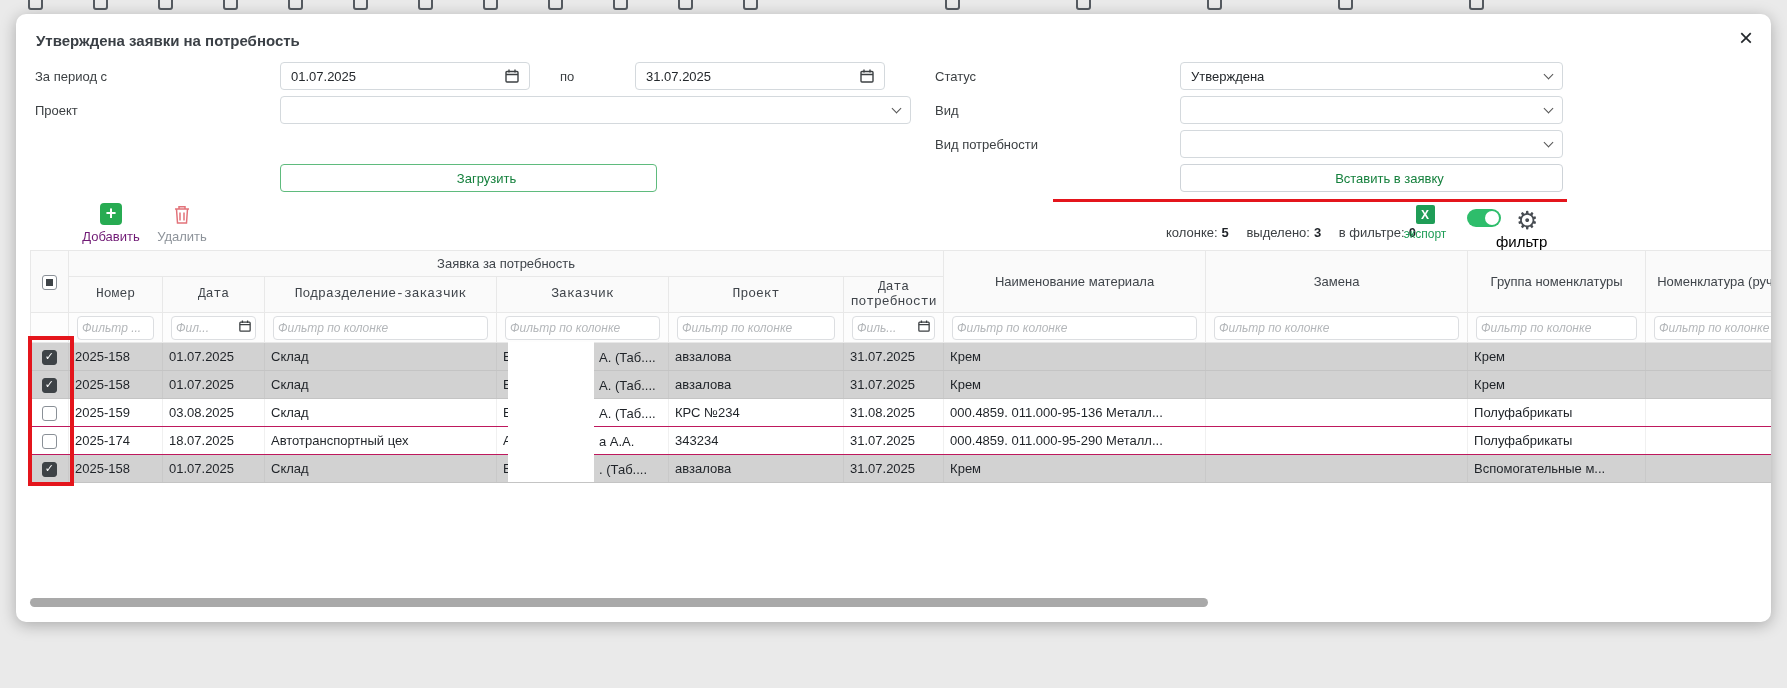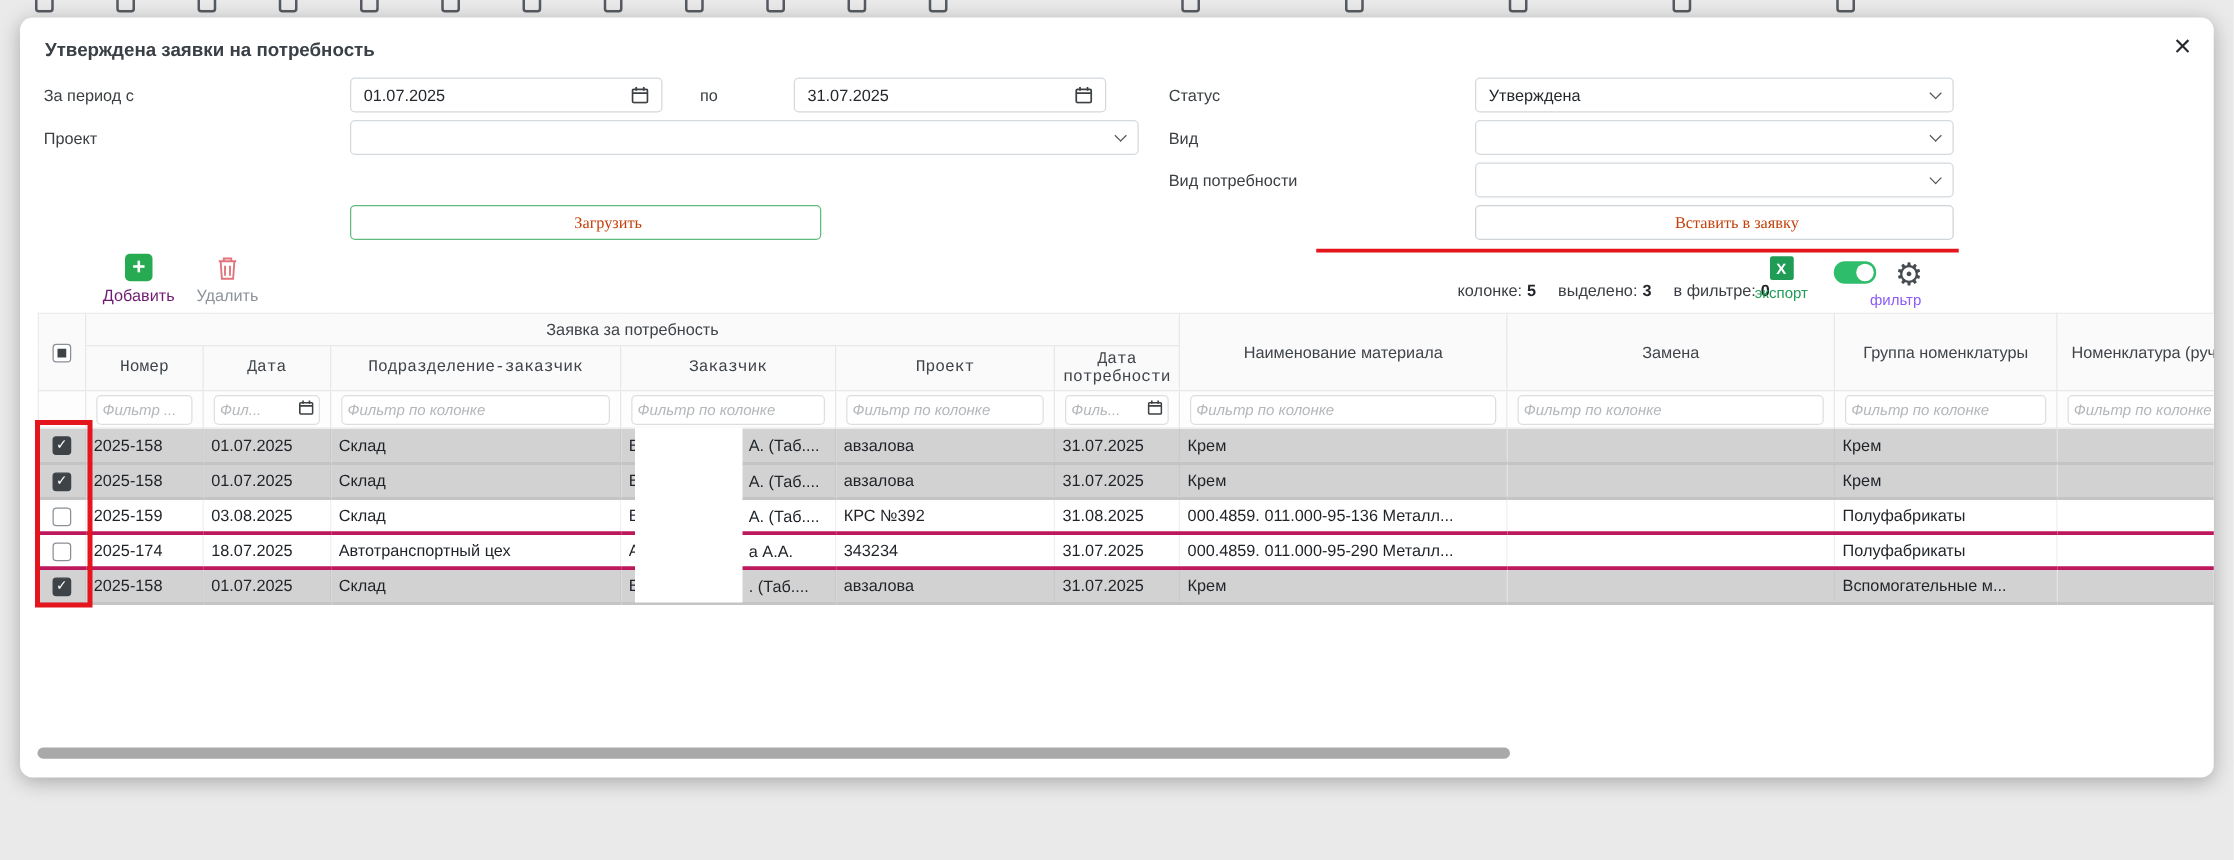--- a/index.html
+++ b/index.html
@@ -31,21 +31,21 @@
 
   .ctrl {
     position: absolute; height: 28px; border: 1px solid #d4d9dd; border-radius: 4px;
     background: #fff; display: flex; align-items: center; padding: 0 10px; font-size: 13px;
   }
   .ctrl input { border: none; outline: none; flex: 1; font-size: 13px; color: #24282c; background: transparent; font-family: inherit; min-width: 0; }
   .sel-val { flex: 1; color: #24282c; overflow: hidden; white-space: nowrap; }
   .chev { width: 7px; height: 7px; border-right: 1.7px solid #555; border-bottom: 1.7px solid #555; transform: rotate(45deg); margin-top: -4px; flex: none; }
   .cal-ic { flex: none; margin-left: 6px; display: flex; }
 
-  .btn { position: absolute; height: 28px; border-radius: 4px; background: #fff; font-size: 13px; color: #c2410c; display: flex; align-items: center; justify-content: center; cursor: pointer; font-family: Liberation Serif, serif; padding-left: 36px; }
+  .btn { position: absolute; height: 28px; border-radius: 4px; background: #fff; font-size: 13px; color: #15803d; display: flex; align-items: center; justify-content: center; cursor: pointer; font-family: Liberation Sans, sans-serif; padding-left: 36px; }
   .btn-load { left: 264px; top: 150px; width: 377px; border: 1px solid #5fbb7d; }
   .btn-insert { left: 1164px; top: 150px; width: 383px; border: 1px solid #ced3d8; }
 
   
   .red-line { position: absolute; left: 1037px; top: 185px; width: 514px; height: 3px; background: #e4151c; z-index: 20; }
   .red-box { position: absolute; left: 12px; top: 322px; width: 46px; height: 150px; border: 4px solid #e4151c; z-index: 20; }
 
   
   .tool-group { position: absolute; text-align: center; }
   .add-group { left: 64px; top: 189px; width: 62px; }
@@ -59,35 +59,35 @@
   .stats b { margin: 0 14px 0 4px; color: #1f2328; }
   .stats b:last-child { margin-right: 0; }
 
   .export-group { left: 1384px; top: 191px; width: 50px; }
   .xl-ic { width: 19px; height: 19px; background: #1f9d57; color: #fff; font-weight: bold; font-size: 12px; border-radius: 2px; display: flex; align-items: center; justify-content: center; margin: 0 auto; }
   .export-lbl { margin-top: 3px; font-size: 12px; color: #1f9d57; }
 
   .filter-group { left: 1440px; top: 195px; width: 56px; }
   .toggle { width: 34px; height: 18px; border-radius: 9px; background: #2ebd6b; position: relative; display: inline-block; }
   .toggle::after { content: ""; position: absolute; right: 2px; top: 2px; width: 14px; height: 14px; border-radius: 50%; background: #fff; }
-  .filter-lbl { margin-top: 3px; font-size: 12px; color: #8b5cf6; margin-left: 40px; }
+  .filter-lbl { margin-top: 3px; font-size: 15px; color: #000000; margin-left: 40px; }
 
   .gear { position: absolute; left: 1500px; top: 194px; font-size: 25px; color: #474c52; cursor: pointer; line-height: 1; }
 
   
   .grid-wrap { position: absolute; left: 14px; top: 236px; width: 1741px; height: 234px; overflow: hidden; }
   table { table-layout: fixed; width: 1790px; border-collapse: collapse; font-size: 13px; }
   thead th { background: #fafafa; border: 1px solid #e8e8e8; color: #3f444a; font-weight: normal; text-align: center; vertical-align: middle; padding: 2px 4px; }
   .g-row th { height: 26px; }
   .h-row th { height: 36px; line-height: 1.15; font-family: Liberation Mono, monospace; }
   .f-row th { height: 30px; background: #fdfdfd; }
   .fbox { display: flex; align-items: center; border: 1px solid #dcdee1; border-radius: 4px; background: #fff; height: 24px; margin: 0 4px; padding: 0 4px; }
   .fbox input { border: none; outline: none; flex: 1; min-width: 0; font-size: 12px; font-family: inherit; background: transparent; color: #333; }
   .fbox input::placeholder { color: #b4b7ba; font-style: italic; }
-  tbody td { height: 28px; padding: 0 6px; border-bottom: 3px solid #be185d; border-right: 1px solid #f0f0f0; white-space: nowrap; overflow: hidden; color: #1f2328; background: #fff; }
+  tbody td { height: 28px; padding: 0 6px; border-bottom: 1px solid #be185d; border-right: 1px solid #f0f0f0; white-space: nowrap; overflow: hidden; color: #1f2328; background: #fff; }
   tr.sel td { background: #d2d2d2; border-bottom-color: #c4c4c4; border-right-color: #c9c9c9; }
   .c-cb { text-align: center; padding: 0; }
   .cb { display: inline-block; width: 15px; height: 15px; border: 1px solid #8a9097; border-radius: 3px; background: #fff; position: relative; vertical-align: middle; cursor: pointer; }
   .cb.on { background: #3e4347; border-color: #3e4347; }
   .cb.on::after { content: "✓"; position: absolute; left: 2px; top: -1px; color: #fff; font-size: 11px; }
   .cb.ind::after { content: ""; position: absolute; left: 3px; top: 3px; width: 7px; height: 7px; background: #3e4347; }
   .cust { position: relative; }
   .cust-r { position: absolute; left: 102px; top: 50%; transform: translateY(-50%); }
   .redaction { position: absolute; left: 478px; top: 92px; width: 86px; height: 140px; background: #fff; z-index: 5; }
 
@@ -333,21 +333,21 @@
           <td></td>
           <td>Крем</td>
           <td></td>
         </tr>
         <tr>
           <td class="c-cb"><span class="cb"></span></td>
           <td>2025-159</td>
           <td>03.08.2025</td>
           <td>Склад</td>
           <td class="cust"><span>Б</span><span class="cust-r">А. (Таб....</span></td>
-          <td>КРС №392</td>
+          <td>КРС №234</td>
           <td>31.08.2025</td>
           <td>000.4859. 011.000-95-136 Металл...</td>
           <td></td>
           <td>Полуфабрикаты</td>
           <td></td>
         </tr>
         <tr>
           <td class="c-cb"><span class="cb"></span></td>
           <td>2025-174</td>
           <td>18.07.2025</td>

